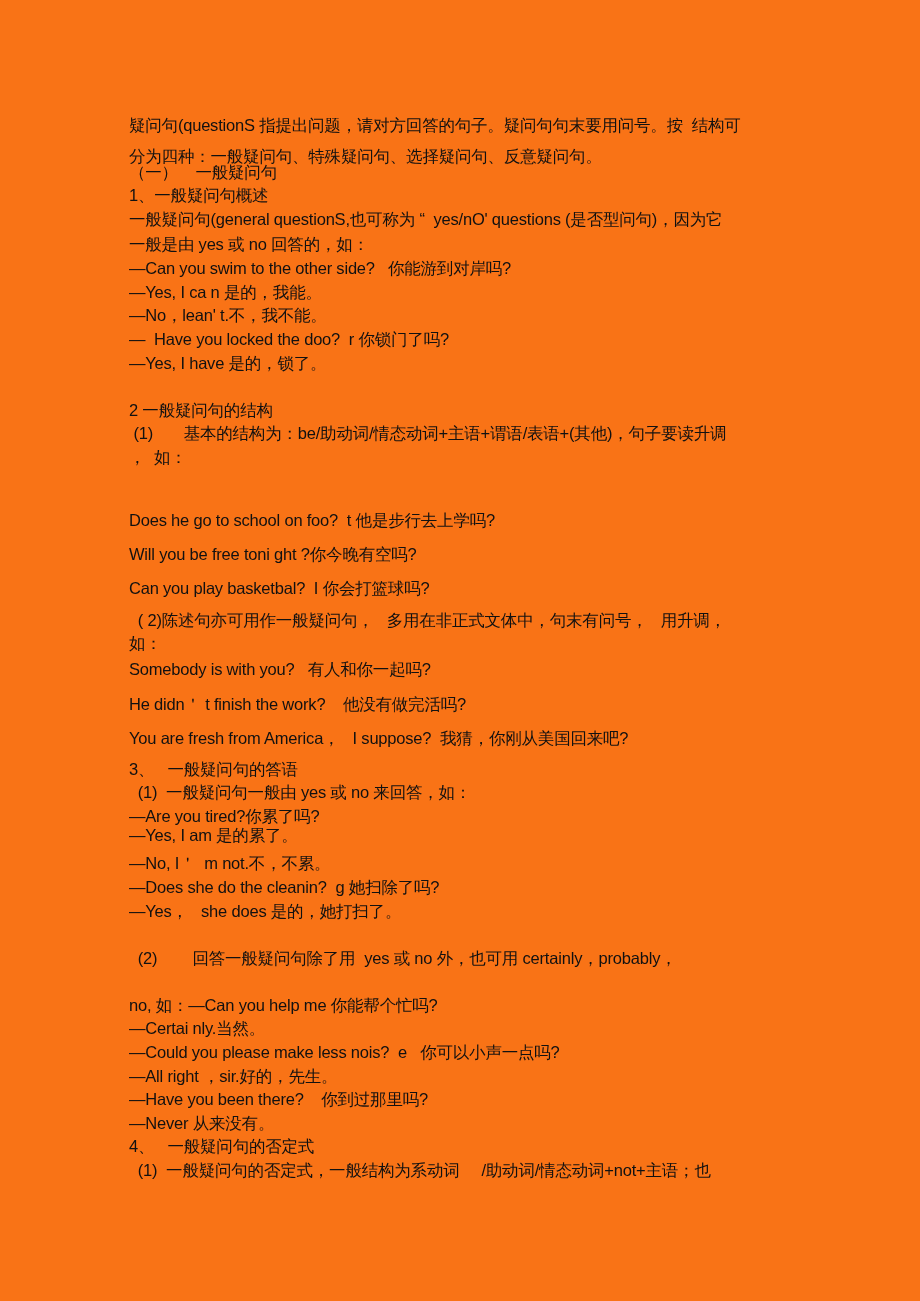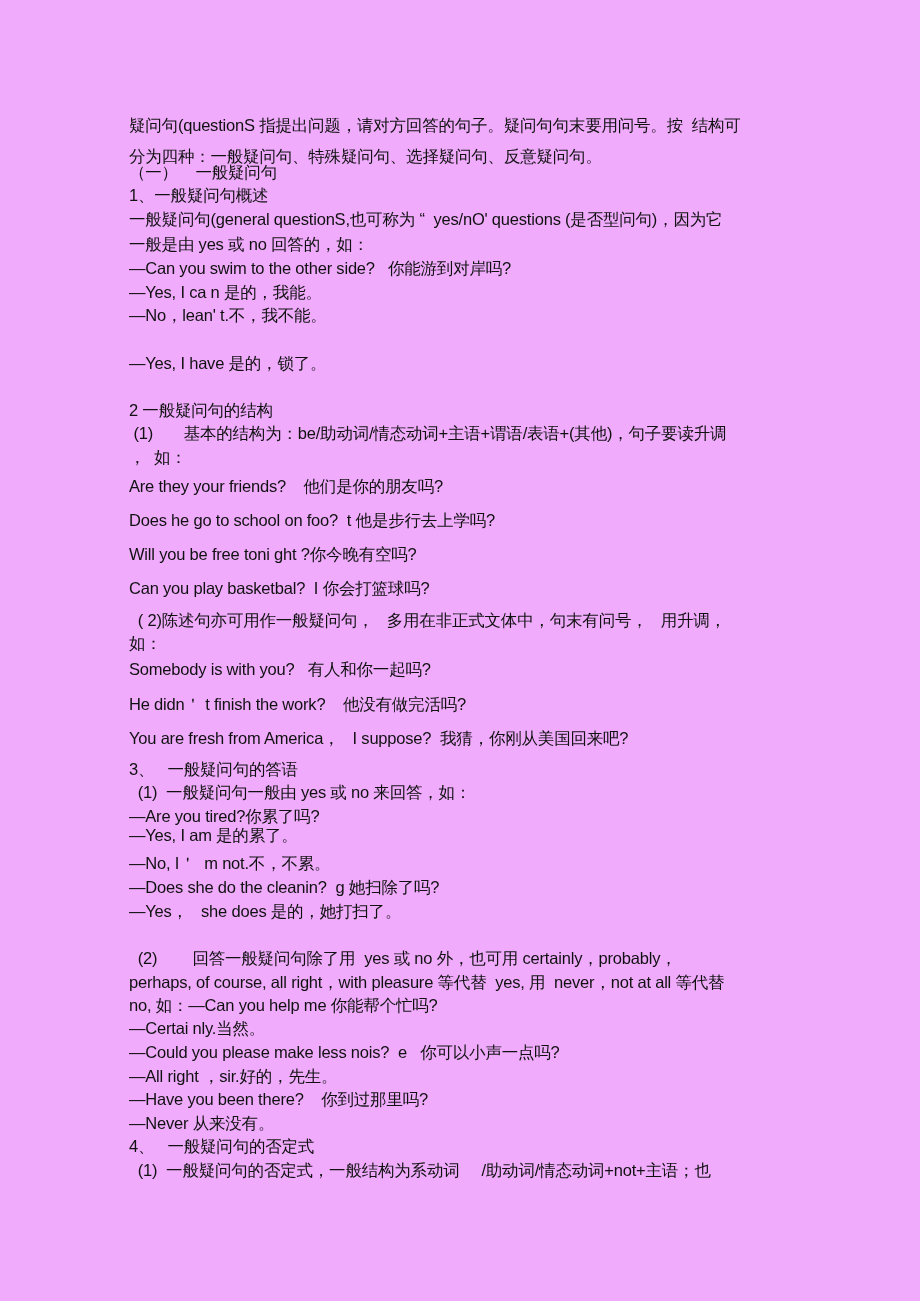--- a/index.html
+++ b/index.html
@@ -1,17 +1,17 @@
 <!DOCTYPE html>
 <html><head>
 <meta charset="utf-8">
 <style>
   html, body { margin: 0; padding: 0; background: #ffffff; }
   body { width: 920px; height: 1301px; position: relative; overflow: hidden; }
-  .page { position: absolute; left: 0; top: 0; width: 920px; height: 1301px; background: #f0abfc; }
+  .page { position: absolute; left: 0; top: 0; width: 920px; height: 1301px; background: #f97316; }
   .line {
     position: absolute;
     left: 129px;
     white-space: pre;
     font-family: "Liberation Sans", "DejaVu Sans", sans-serif;
     font-size: 16.5px;
     line-height: 20px;
     color: #111111;
     letter-spacing: -0.2px;
   }
@@ -22,42 +22,41 @@
 <div class="page" id="page">
     <div class="line" style="top: 115px;">疑问句(questionS 指提出问题，请对方回答的句子。疑问句句末要用问号。按  结构可</div>
     <div class="line" style="top: 146px;">分为四种：一般疑问句、特殊疑问句、选择疑问句、反意疑问句。</div>
     <div class="line" style="top: 162px;">（一）    一般疑问句</div>
     <div class="line" style="top: 185px;">1、一般疑问句概述</div>
     <div class="line" style="top: 209px;">一般疑问句(general questionS,也可称为 “  yes/nO' questions (是否型问句)，因为它</div>
     <div class="line" style="top: 258px;">—Can you swim to the other side?   你能游到对岸吗?</div>
     <div class="line" style="top: 234px;">一般是由 yes 或 no 回答的，如：</div>
     <div class="line" style="top: 282px;">—Yes, I ca n 是的，我能。</div>
     <div class="line" style="top: 305px;">—No，lean' t.不，我不能。</div>
+    <div class="line" style="top: 329px;">—  Have you locked the doo?  r 你锁门了吗?</div>
     <div class="line" style="top: 353px;">—Yes, I have 是的，锁了。</div>
     <div class="line" style="top: 400px;">2 一般疑问句的结构</div>
     <div class="line" style="top: 423px;"> (1)       基本的结构为：be/助动词/情态动词+主语+谓语/表语+(其他)，句子要读升调</div>
     <div class="line" style="top: 447px;">，  如：</div>
-    <div class="line" style="top: 476px;">Are they your friends?    他们是你的朋友吗?</div>
     <div class="line" style="top: 510px;">Does he go to school on foo?  t 他是步行去上学吗?</div>
     <div class="line" style="top: 544px;">Will you be free toni ght ?你今晚有空吗?</div>
     <div class="line" style="top: 578px;">Can you play basketbal?  I 你会打篮球吗?</div>
     <div class="line" style="top: 610px;">  ( 2)陈述句亦可用作一般疑问句，   多用在非正式文体中，句末有问号，   用升调，</div>
     <div class="line" style="top: 633px;">如：</div>
     <div class="line" style="top: 659px; text-align: center;">Somebody is with you?   有人和你一起吗?</div>
     <div class="line" style="top: 694px;">He didn＇ t finish the work?    他没有做完活吗?</div>
     <div class="line" style="top: 728px;">You are fresh from America，   I suppose?  我猜，你刚从美国回来吧?</div>
     <div class="line" style="top: 759px;">3、   一般疑问句的答语</div>
     <div class="line" style="top: 782px;">  (1)  一般疑问句一般由 yes 或 no 来回答，如：</div>
     <div class="line" style="top: 806px;">—Are you tired?你累了吗?</div>
     <div class="line" style="top: 825px;">—Yes, I am 是的累了。</div>
     <div class="line" style="top: 853px;">—No, I＇  m not.不，不累。</div>
     <div class="line" style="top: 901px;">—Yes，   she does 是的，她打扫了。</div>
     <div class="line" style="top: 877px;">—Does she do the cleanin?  g 她扫除了吗?</div>
     <div class="line" style="top: 948px;">  (2)        回答一般疑问句除了用  yes 或 no 外，也可用 certainly，probably，</div>
-    <div class="line" style="top: 972px;">perhaps, of course, all right，with pleasure 等代替  yes, 用  never，not at all 等代替</div>
     <div class="line" style="top: 995px;">no, 如：—Can you help me 你能帮个忙吗?</div>
     <div class="line" style="top: 1018px;">—Certai nly.当然。</div>
     <div class="line" style="top: 1042px;">—Could you please make less nois?  e   你可以小声一点吗?</div>
     <div class="line" style="top: 1066px;">—All right ，sir.好的，先生。</div>
     <div class="line" style="top: 1089px;">—Have you been there?    你到过那里吗?</div>
     <div class="line" style="top: 1113px;">—Never 从来没有。</div>
     <div class="line" style="top: 1136px;">4、   一般疑问句的否定式</div>
     <div class="line" style="top: 1160px;">  (1)  一般疑问句的否定式，一般结构为系动词     /助动词/情态动词+not+主语；也</div>
   </div>
 

